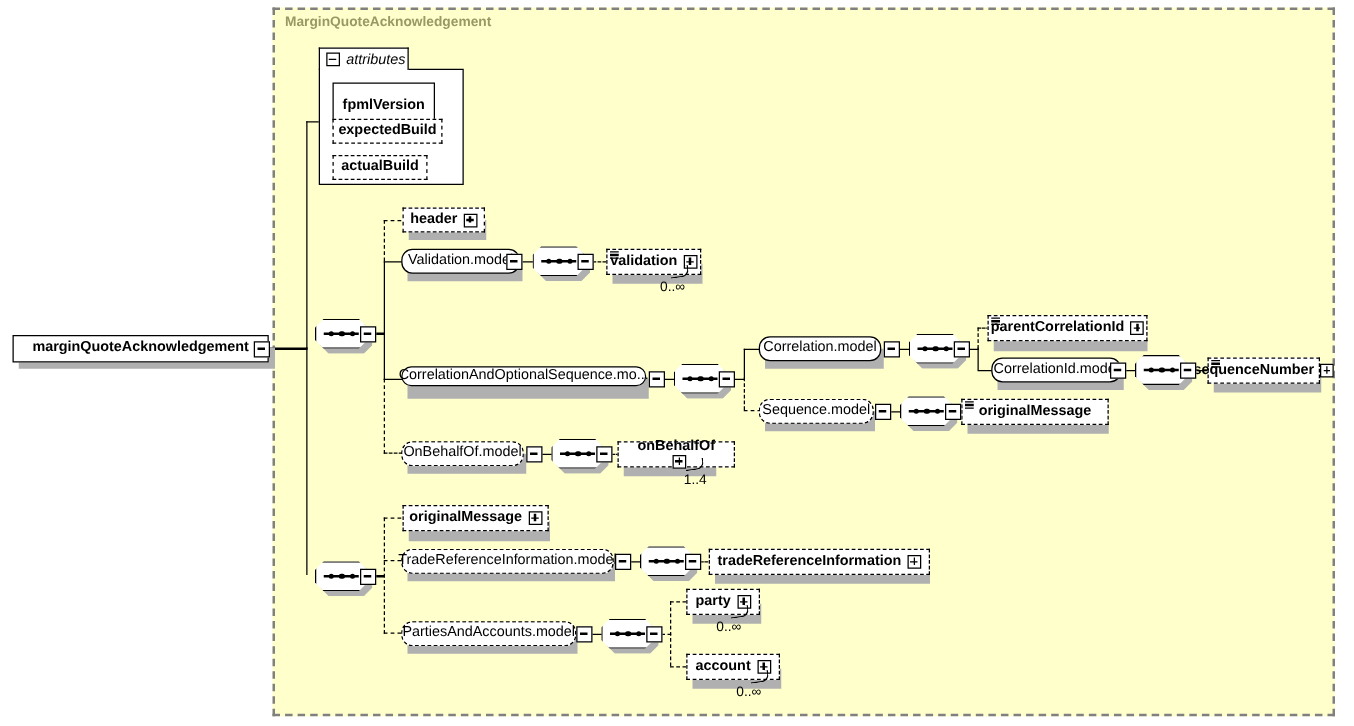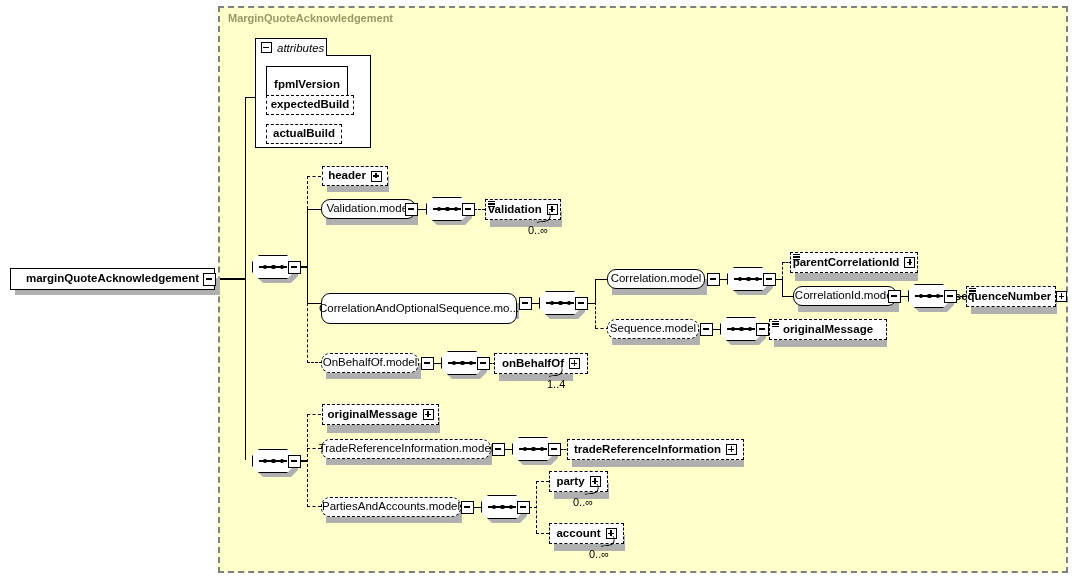--- a/index.html
+++ b/index.html
@@ -339,21 +339,21 @@
         <i></i>
       </span>
     <span class="lbl">validation</span>
     <span class="pm-inline plus"></span>
   </div>
   <div class="hook" style="left:536px; top:213px;"></div>
   <div class="card" style="left:528px; top:224px;">0..∞</div>
 
   <div class="ln h" style="left:307px; top:302.6px; width:15px;"></div>
   <div class="shadow" style="left:326px; top:303px; width:193px; height:16px;"></div>
-  <div class="node model" style="left:321px; top:293px; width:196px; height:31px;">
+  <div class="node model" style="left:321px; top:293px; width:196px; height:16px;">
     <span class="lbl">CorrelationAndOptionalSequence.mo...</span>
   </div>
   <div class="pm" style="left:519px; top:297px;"></div>
   <div class="ln h" style="left:531px; top:302.6px; width:9px;"></div>
 
   <div class="seq" style="left:539px; top:291px;">
     <div class="sqshadow"></div>
     <div class="oct"></div>
     <div class="bar"></div>
     <div class="dots">
@@ -482,21 +482,21 @@
     <div class="dots">
         <b></b>
         <b></b>
         <b></b>
       </div>
   </div>
   <div class="pm" style="left:477px; top:356.5px;"></div>
   <div class="dln h" style="left:489px; top:362.6px; width:10px;"></div>
 
   <div class="shadow" style="left:499px; top:365px; width:74px; height:16px;"></div>
-  <div class="node elem optional" style="left:494px; top:353px; width:94px; height:21px;">
+  <div class="node elem optional" style="left:494px; top:353px; width:94px; height:21px;flex-direction:column;">
     <span class="lbl">onBehalfOf</span>
     <span class="pm-inline plus"></span>
   </div>
   <div class="hook" style="left:548px; top:367px;"></div>
   <div class="card" style="left:547px; top:378px;">1..4</div>
 
   <div class="seq" style="left:252px; top:449px;">
     <div class="sqshadow"></div>
     <div class="oct"></div>
     <div class="bar"></div>

